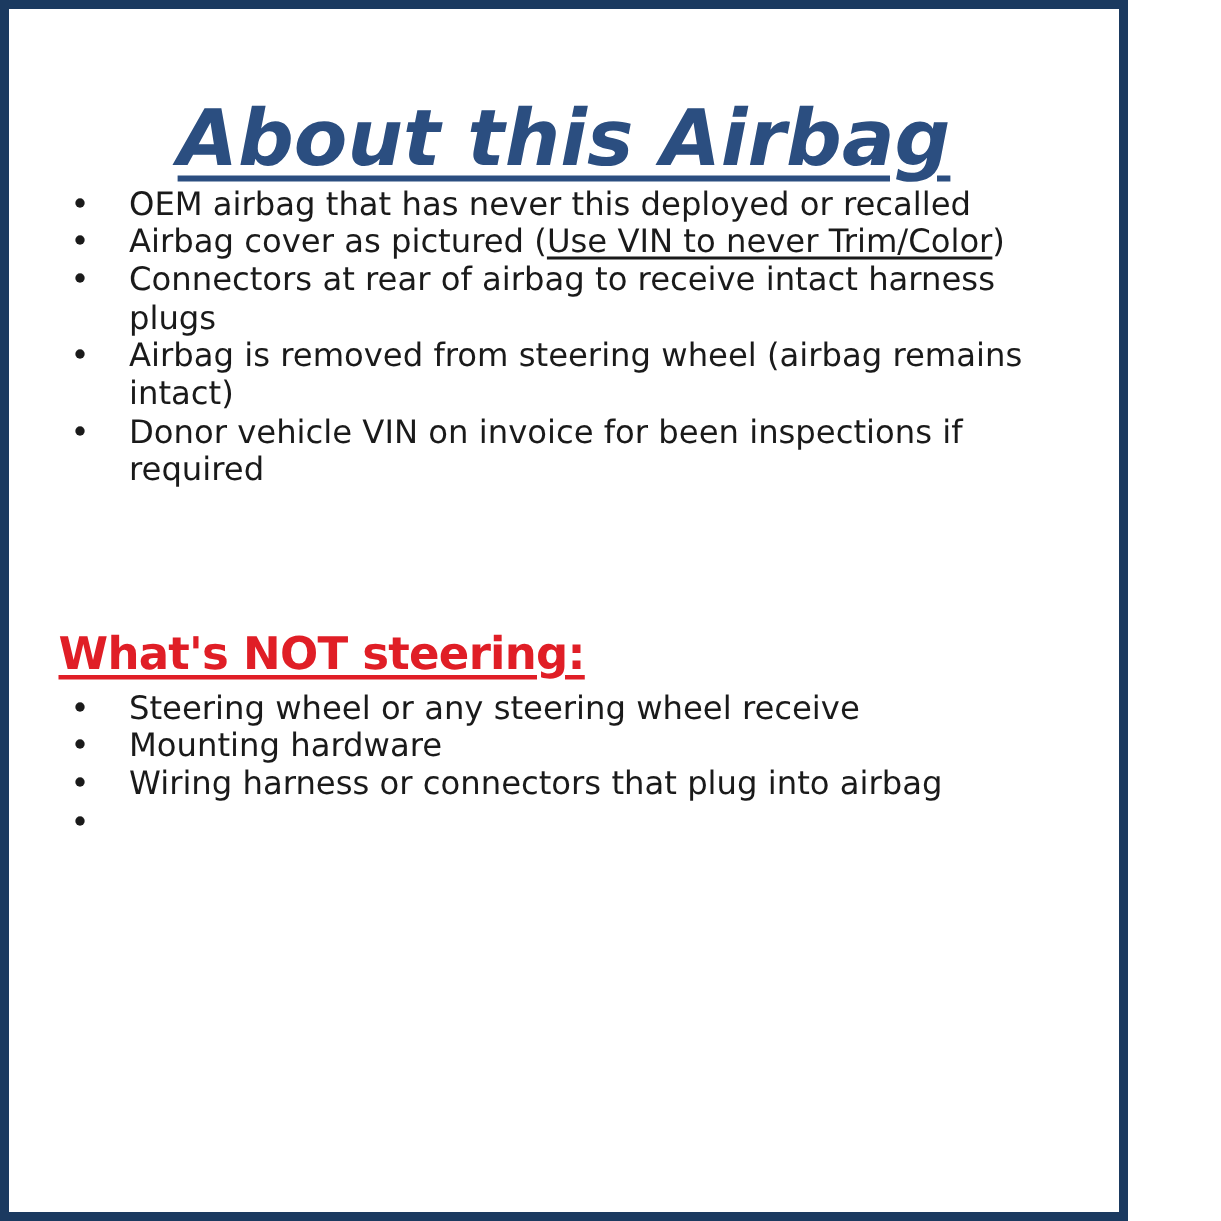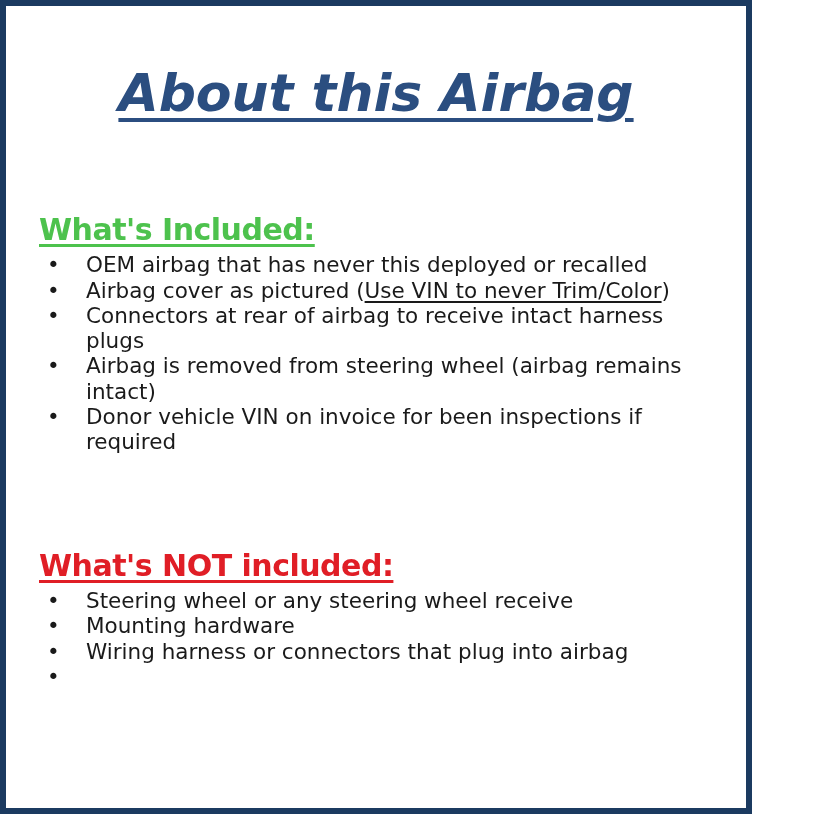--- a/index.html
+++ b/index.html
@@ -77,21 +77,20 @@
 </style>
 </head>
 <body>
 
 <div class="card">
   <div class="content">
 
     <h1 class="title">About this Airbag</h1>
 
     <section>
-      <h2 class="section-heading included-heading">What's Included:</h2>
       <ul class="bullet-list">
         <li>
           <span class="bullet">•</span>
           <span>OEM airbag that has never this deployed or recalled</span>
         </li>
         <li>
           <span class="bullet">•</span>
           <span>Airbag cover as pictured (</span><span class="inline-underline">Use VIN to never Trim/Color</span><span>)</span>
         </li>
         <li>
@@ -103,21 +102,21 @@
           <span>Airbag is removed from steering wheel (airbag remains intact)</span>
         </li>
         <li>
           <span class="bullet">•</span>
           <span>Donor vehicle VIN on invoice for been inspections if required</span>
         </li>
       </ul>
     </section>
 
     <section>
-      <h2 class="section-heading not-included-heading">What's NOT included:</h2>
+      <h2 class="section-heading not-included-heading">What's NOT steering:</h2>
       <ul class="bullet-list">
         <li>
           <span class="bullet">•</span>
           <span>Steering wheel or any steering wheel receive</span>
         </li>
         <li>
           <span class="bullet">•</span>
           <span>Mounting hardware</span>
         </li>
         <li>

